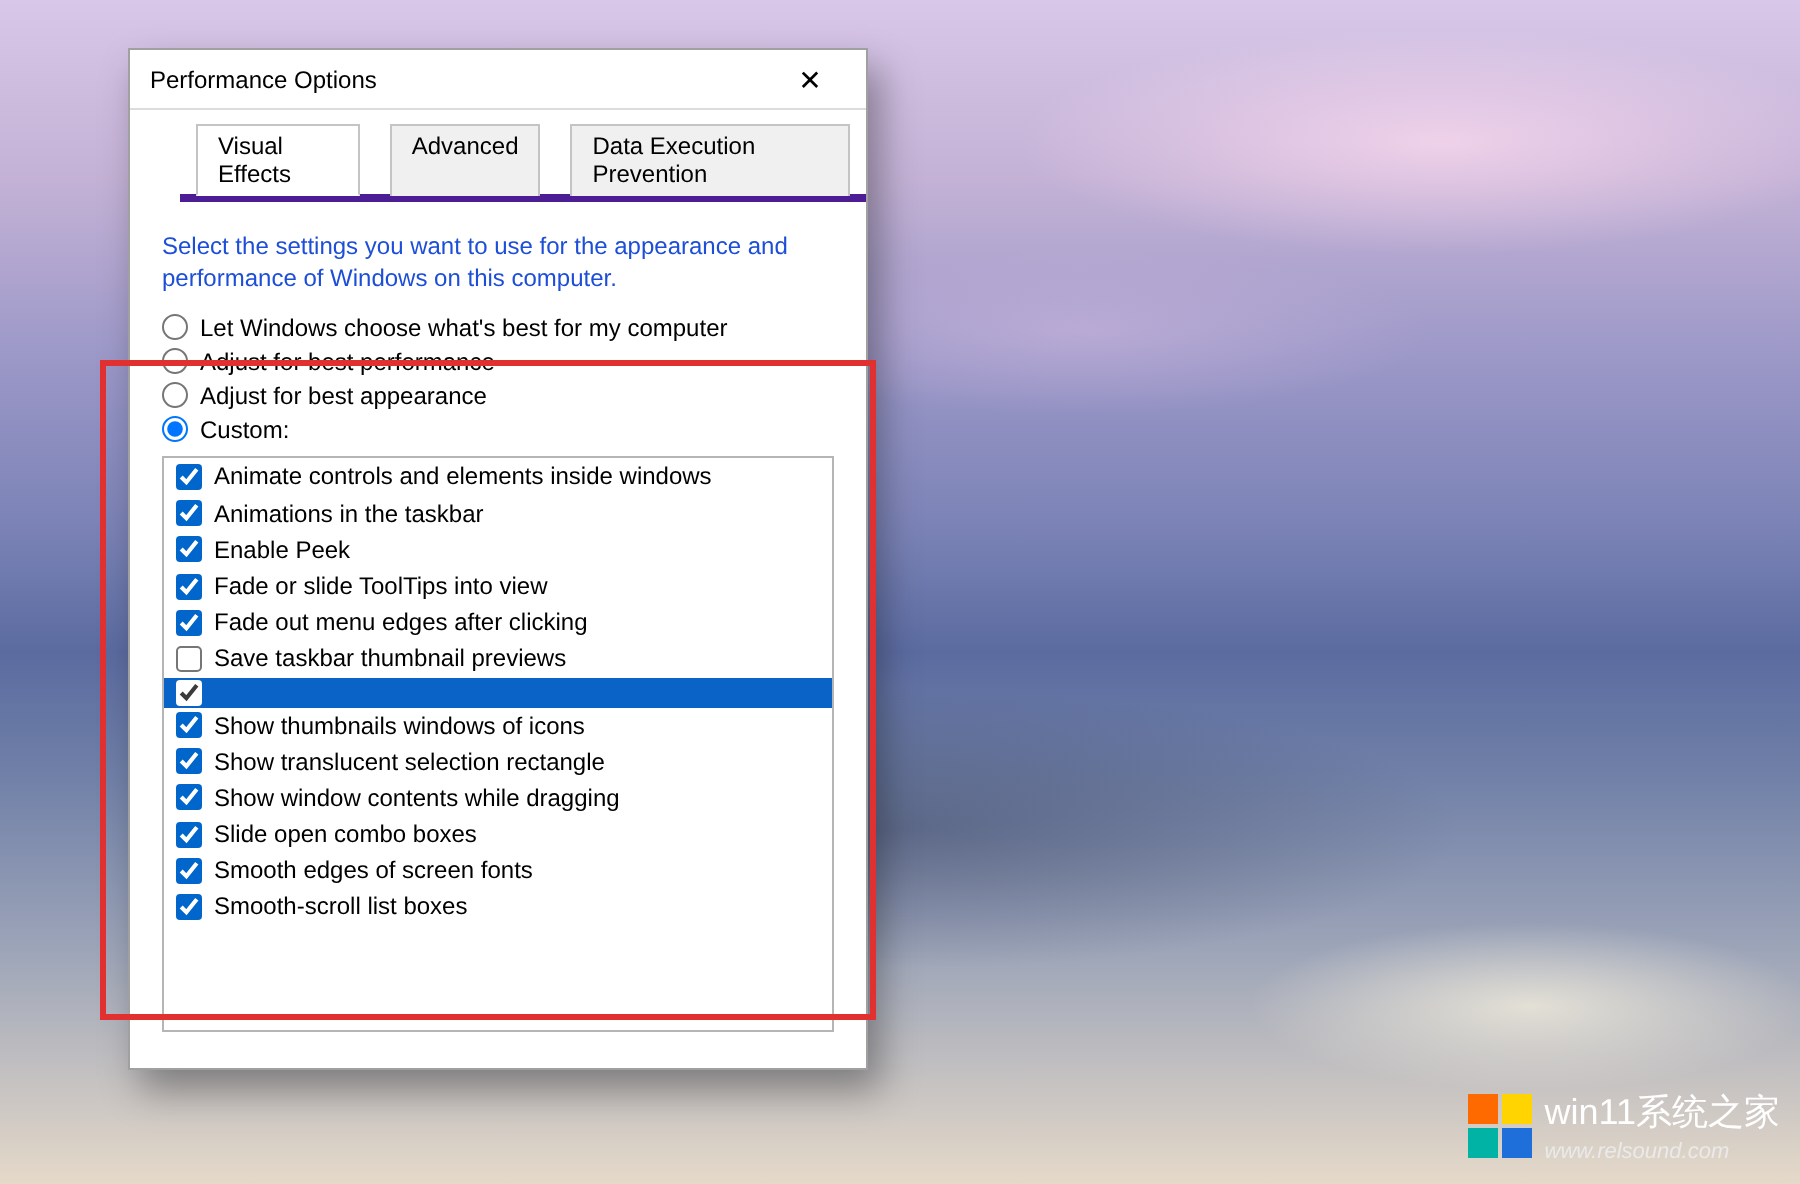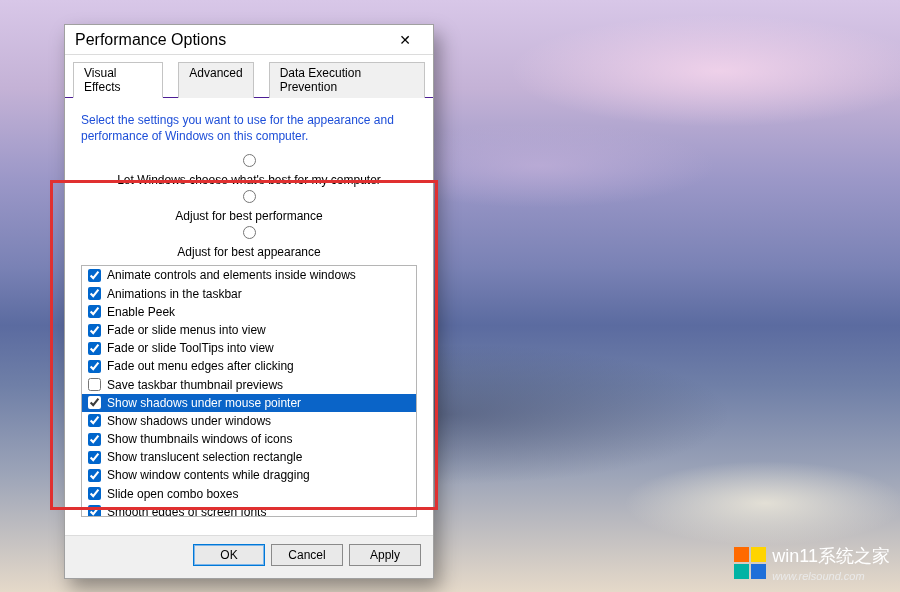--- a/index.html
+++ b/index.html
@@ -52,71 +52,71 @@
     border: 1px solid #a0a0a0;
     box-shadow: 6px 10px 18px rgba(0,0,0,0.35);
   }
   .titlebar {
     height: 30px;
     display: flex;
     align-items: center;
     padding: 0 8px 0 10px;
     border-bottom: 1px solid #dcdcdc;
   }
-  .titlebar .title { flex:1; font-size:16px; color:#000;}
+  .titlebar .title { flex:1; font-size:12px; color:#000;}
   .close-btn {
     width: 40px; height: 24px;
     display:flex; align-items:center; justify-content:center;
     font-size:14px; color:#000; cursor:pointer;
   }
   .tabs-row {
     display:flex;
     padding: 6px 8px 0 8px;
     gap:15px;
-    border-bottom:1px solid #4c1d95;
+    border-bottom:4px solid #4c1d95;
+    margin-left:25px;
   }
   .tab {
     border:1px solid #c4c4c4;
     border-bottom:none;
     padding: 3px 10px;
     background:#f0f0f0;
     font-size:12px;
     cursor:pointer;
     position:relative;
     top:1px;
     color:#000;
   }
   .tab.active { background:#fff; border-bottom:1px solid #fff; }
   .panel {
     padding: 10px 12px 8px 12px;
   }
   .desc { margin: 4px 4px 10px 4px; line-height: 1.35; color:#1d4ed8;}
   .radio-row {
     display:flex;
-    align-items:center;
+    align-items:flex-start;
     gap:6px;
     margin: 3px 4px;
     color:#000;
-    flex-direction:column;
   }
   .radio-row input[type=radio]{ margin:0; width:13px; height:13px; }
   .highlight-box {
     position:absolute;
     border:3px solid #e03030;
     left:50px;
     top:180px;
     width:388px;
     height:330px;
     pointer-events:none;
     z-index: 10;
   }
   .list-frame {
     border:1px solid #b5b5b5;
     margin: 6px 4px 10px 4px;
-    height: 252px;
+    height: 288px;
     overflow:auto;
     background:#fff;
   }
   .chk-row {
     display:flex;
     align-items:center;
     gap:6px;
     padding: 1px 6px;
     color:#000;
     line-height:1.35;
@@ -176,57 +176,52 @@
       <span>Let Windows choose what's best for my computer</span>
     </label>
     <label class="radio-row">
       <input type="radio" name="perf" style="">
       <span>Adjust for best performance</span>
     </label>
     <label class="radio-row">
       <input type="radio" name="perf" style="">
       <span>Adjust for best appearance</span>
     </label>
+    <label class="radio-row">
+      <input type="radio" name="perf" checked="" style="">
+      <span>Custom:</span>
+    </label>
 
     <div class="list-frame" id="options-list">
         <label class="chk-row">
           <input type="checkbox" checked="" style="">
           <span>Animate controls and elements inside windows</span>
         </label>
         <label class="chk-row">
           <input type="checkbox" checked="" style="">
           <span>Animations in the taskbar</span>
         </label>
         <label class="chk-row">
           <input type="checkbox" checked="" style="">
           <span>Enable Peek</span>
-        </label>
-        <label class="chk-row">
-          <input type="checkbox" checked="" style="">
-          <span>Fade or slide menus into view</span>
         </label>
         <label class="chk-row">
           <input type="checkbox" checked="" style="">
           <span>Fade or slide ToolTips into view</span>
         </label>
         <label class="chk-row">
           <input type="checkbox" checked="" style="">
           <span>Fade out menu edges after clicking</span>
         </label>
         <label class="chk-row">
           <input type="checkbox" style="">
           <span>Save taskbar thumbnail previews</span>
         </label>
         <label class="chk-row selected">
           <input type="checkbox" checked="" style="">
-          <span>Show shadows under mouse pointer</span>
-        </label>
-        <label class="chk-row">
-          <input type="checkbox" checked="" style="">
-          <span>Show shadows under windows</span>
         </label>
         <label class="chk-row">
           <input type="checkbox" checked="" style="">
           <span>Show thumbnails windows of icons</span>
         </label>
         <label class="chk-row">
           <input type="checkbox" checked="" style="">
           <span>Show translucent selection rectangle</span>
         </label>
         <label class="chk-row">
@@ -241,25 +236,20 @@
           <input type="checkbox" checked="" style="">
           <span>Smooth edges of screen fonts</span>
         </label>
         <label class="chk-row">
           <input type="checkbox" checked="" style="">
           <span>Smooth-scroll list boxes</span>
         </label>
       </div>
   </div>
 
-  <div class="buttons">
-    <button class="btn default">OK</button>
-    <button class="btn">Cancel</button>
-    <button class="btn">Apply</button>
-  </div>
 </div>
 
 <div class="watermark">
   <div class="wm-icon">
     <span></span>
       <span></span>
       <span></span>
       <span></span>
   </div>
   <div>

